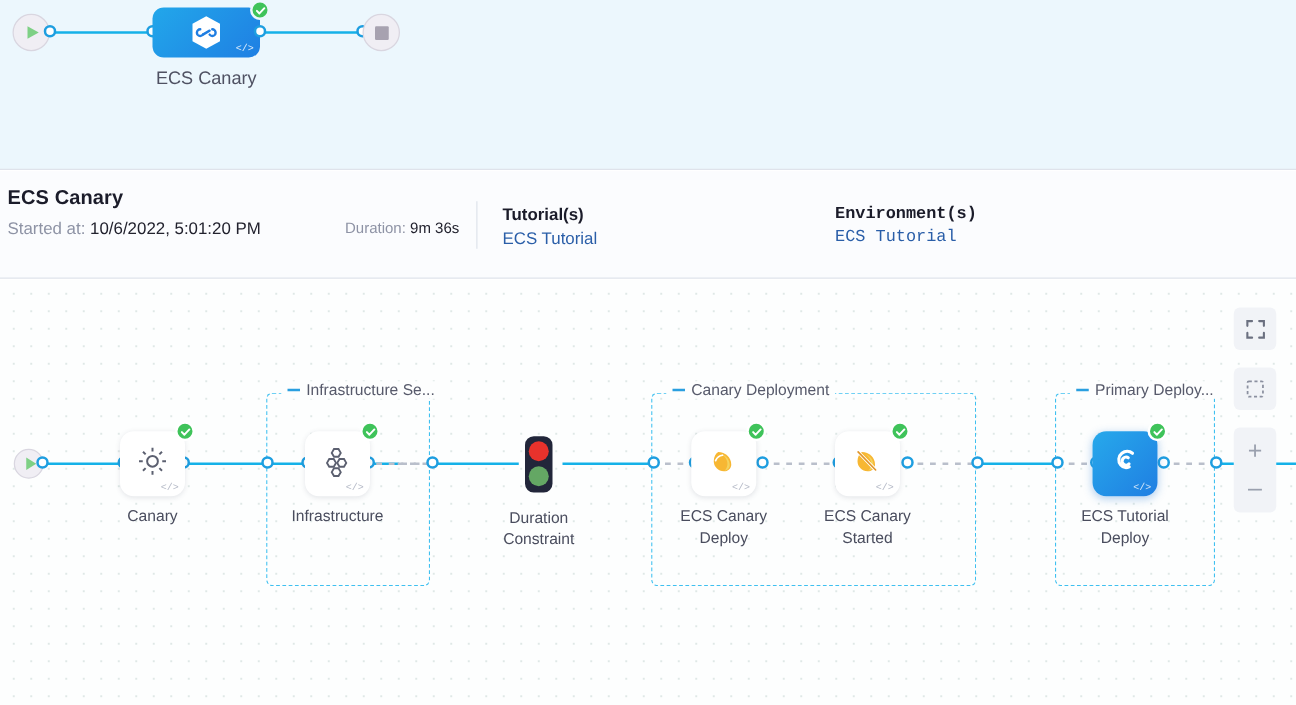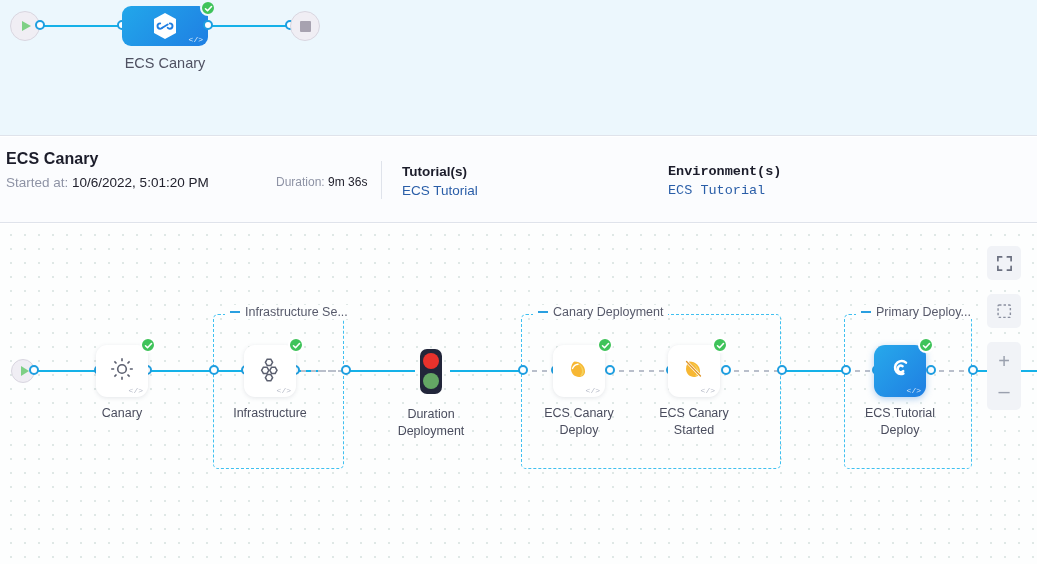--- a/index.html
+++ b/index.html
@@ -392,21 +392,21 @@
       <div class="node-label">Infrastructure</div>
     </div>
 
     <div class="node" style="left:420px; top:125px; z-index:6;">
       <div class="traffic">
         <span class="lamp red"></span>
         <span class="lamp green"></span>
       </div>
       <div class="node-label" style="top:57px; left:-39px;">
         <div>Duration</div>
-        <div>Deployment</div>
+        <div>Constraint</div>
       </div>
     </div>
 
     <div class="node" style="left:553px; top:121px; z-index:6;">
       <div class="node-card">
         <span>
           <svg width="28" height="28" viewBox="0 0 28 28">
             <path d="M9.5 6.5 C15.5 6.5 20 11 20 16.5 C20 19.8 17.3 22 14 22 C9.6 22 6 18.4 6 14 C6 10.2 7.6 7.6 9.5 6.5 Z" fill="#f7b733"></path>
             <path d="M11.5 8 C16 9.2 18.8 13 18.8 17 C18.8 19.4 17 21.3 14.6 21.6 C16.9 19.6 17.6 16 16.3 13 C15.4 10.8 13.6 9 11.5 8 Z" fill="#f4d35e"></path>
             <path d="M7.5 13.5 C8.6 11 10.6 9.4 13 9.2" fill="none" stroke="#ffffff" stroke-width="1.4" stroke-linecap="round"></path>

